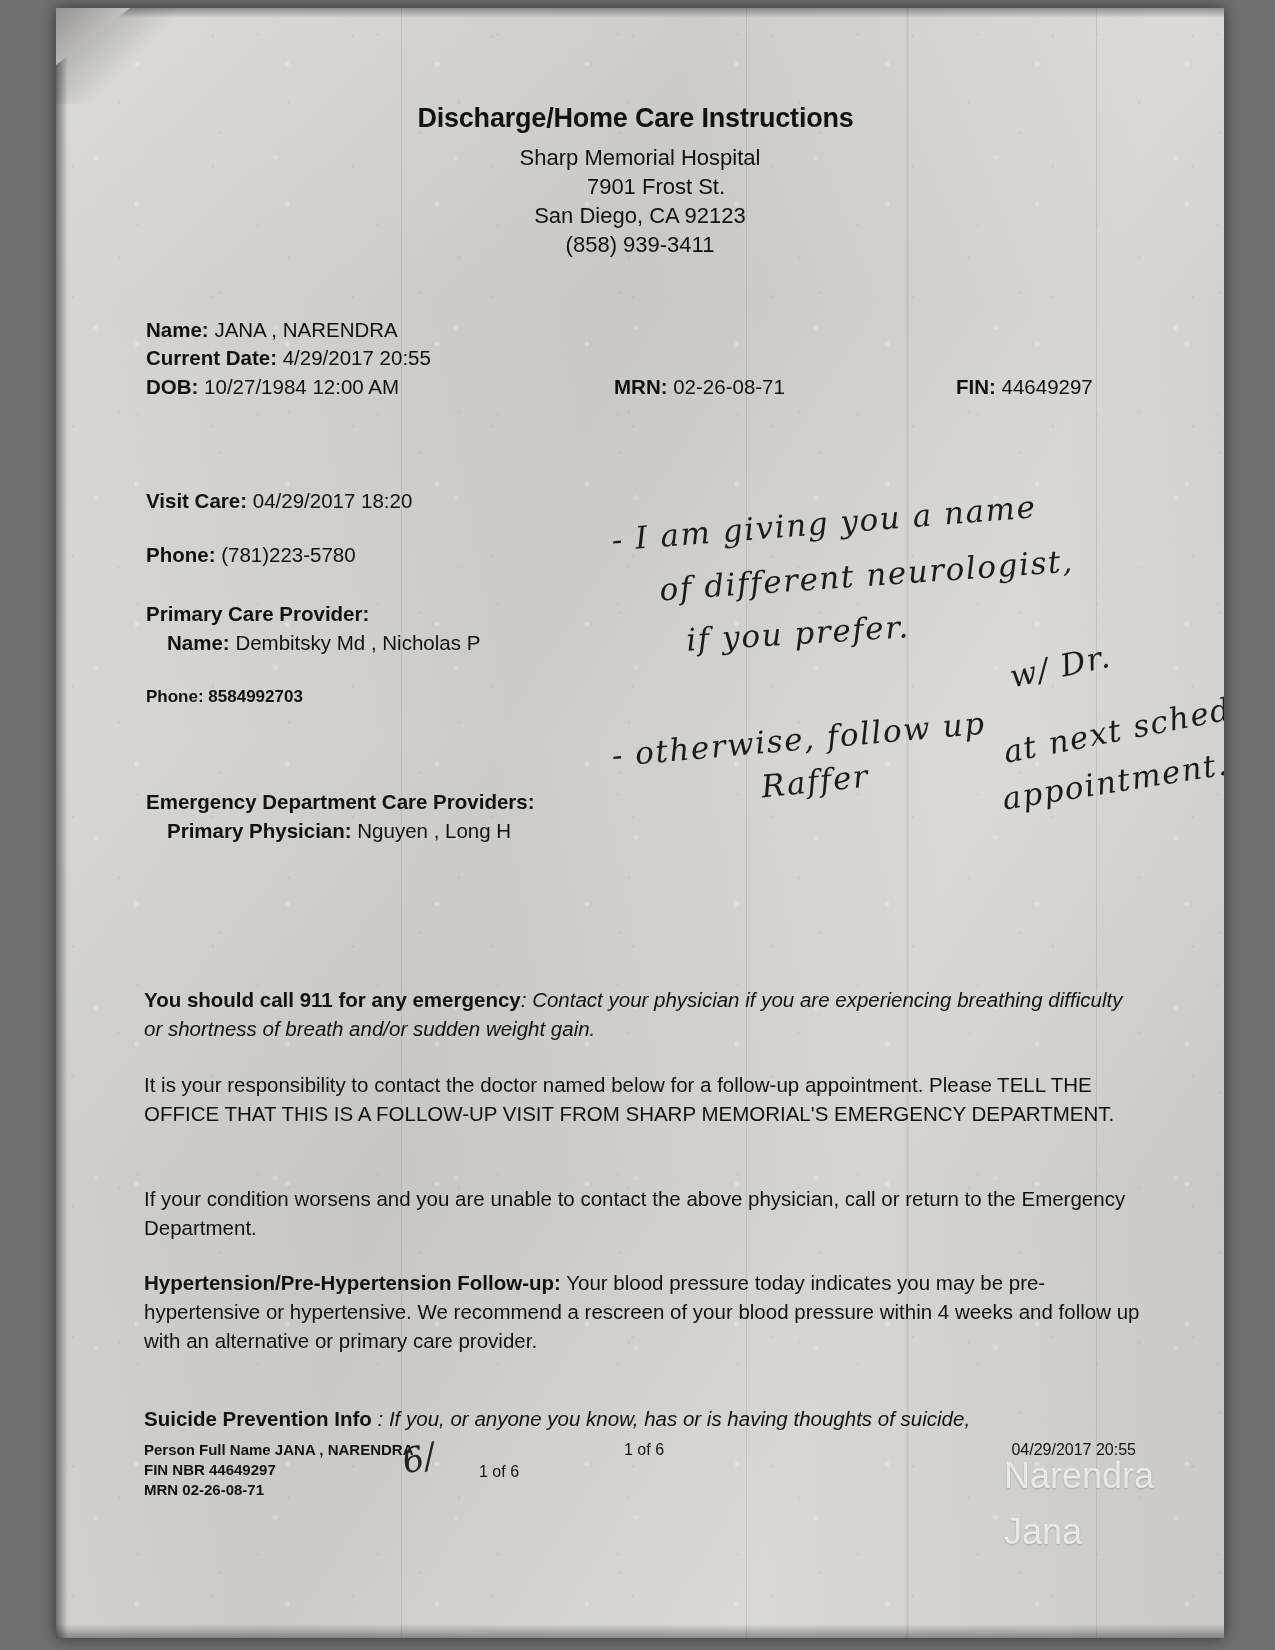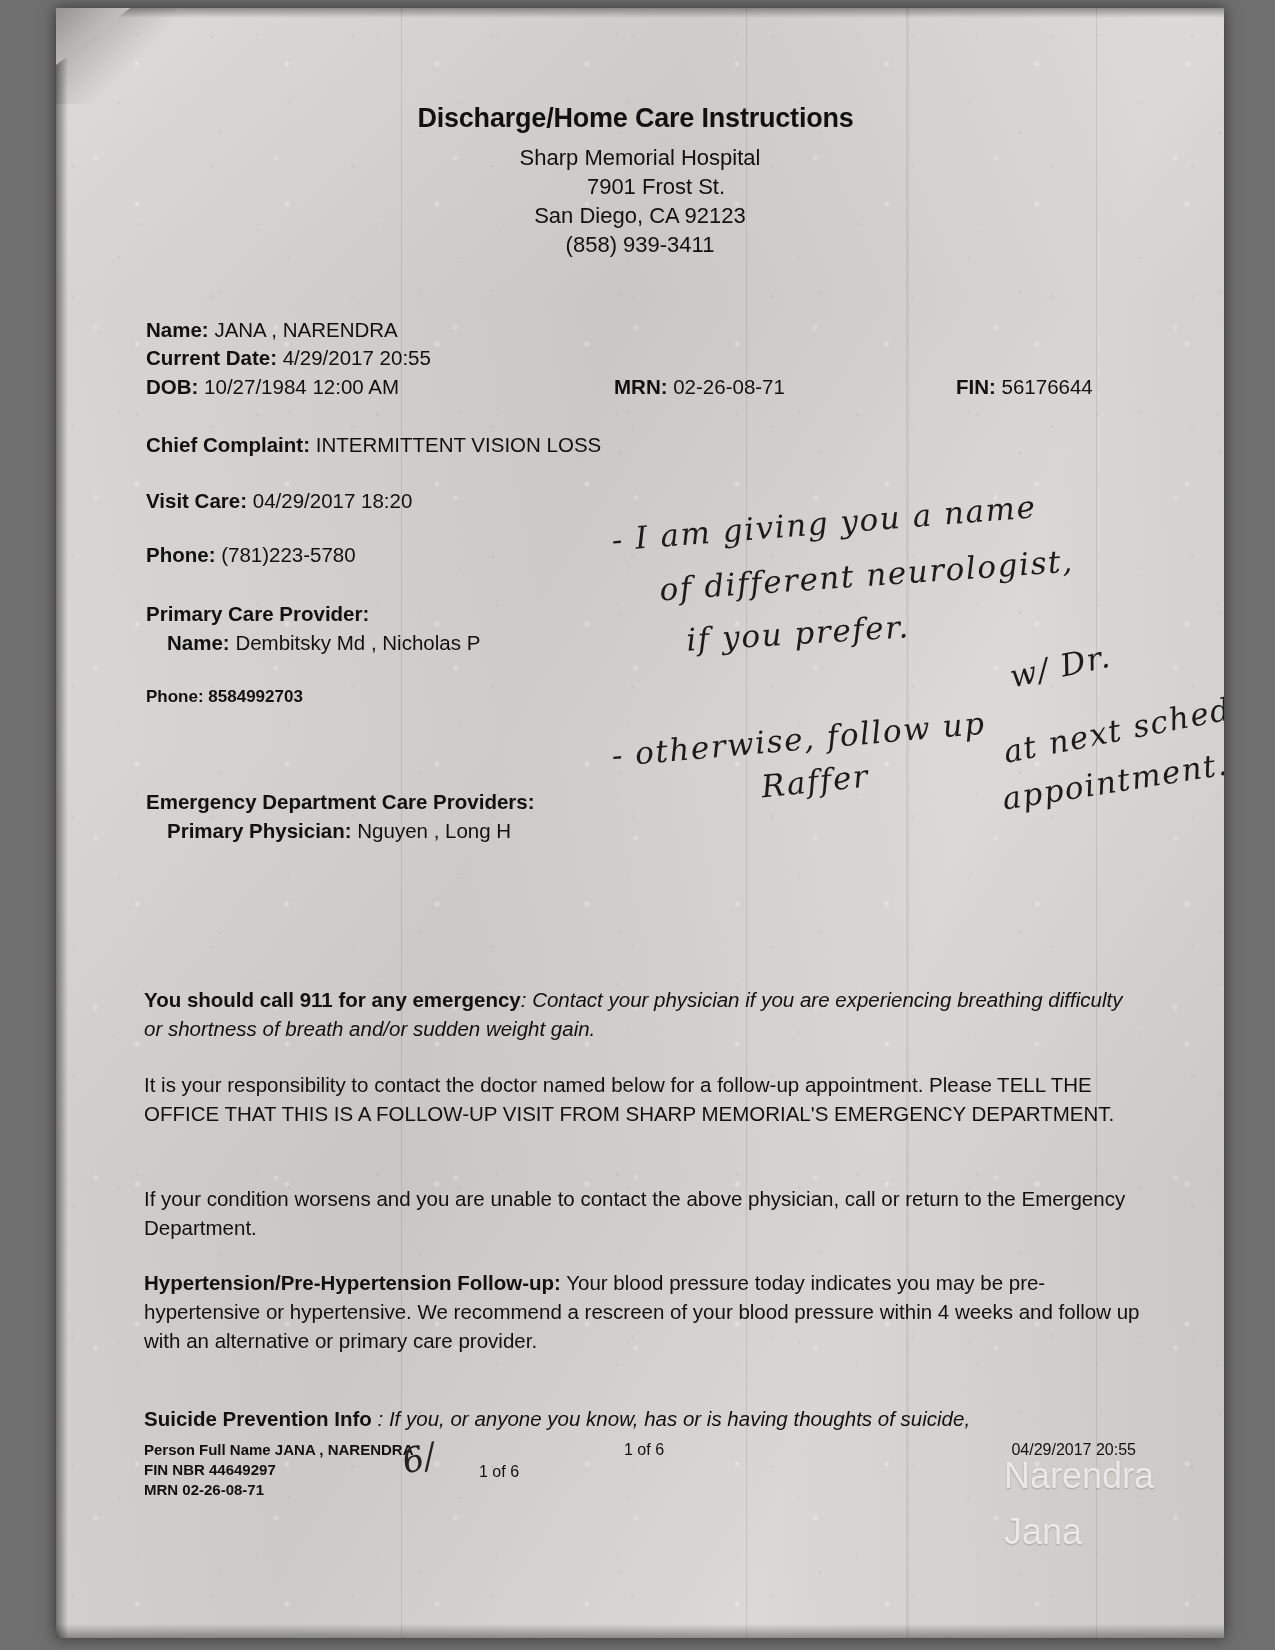--- a/index.html
+++ b/index.html
@@ -166,27 +166,23 @@
       <span>10/27/1984 12:00 AM</span>
     </div>
 
     <div class="row" id="row-mrn">
       <span class="lbl">MRN:</span>
       <span>02-26-08-71</span>
     </div>
 
     <div class="row" id="row-fin">
       <span class="lbl">FIN:</span>
-      <span>56176644</span>
-    </div>
-
-    <div class="row" id="row-chief">
-      <span class="lbl">Chief Complaint:</span>
-      <span>INTERMITTENT VISION LOSS</span>
-    </div>
+      <span>44649297</span>
+    </div>
+
 
     <div class="row" id="row-visit">
       <span class="lbl">Visit Care:</span>
       <span>04/29/2017 18:20</span>
     </div>
 
     <div class="row" id="row-phone">
       <span class="lbl">Phone:</span>
       <span>(781)223-5780</span>
     </div>

